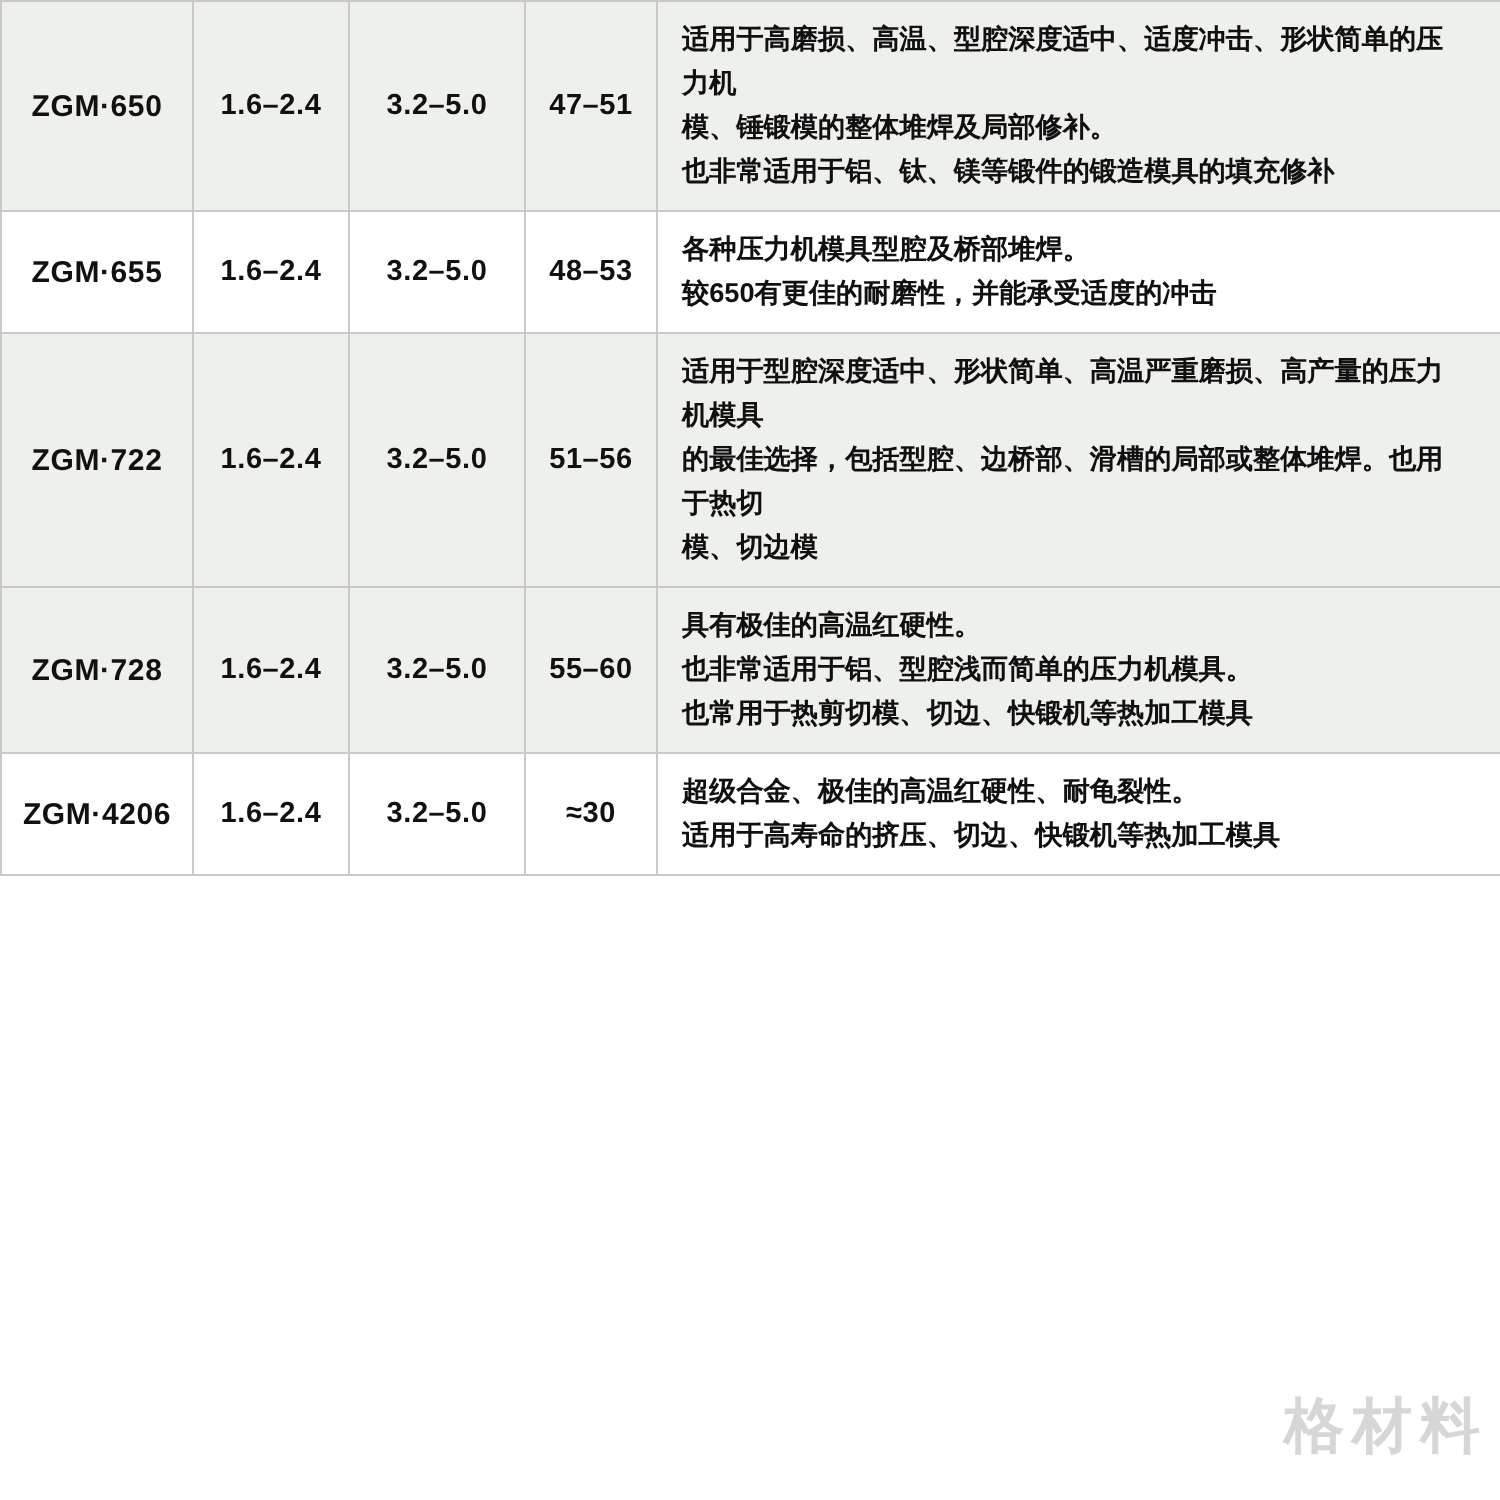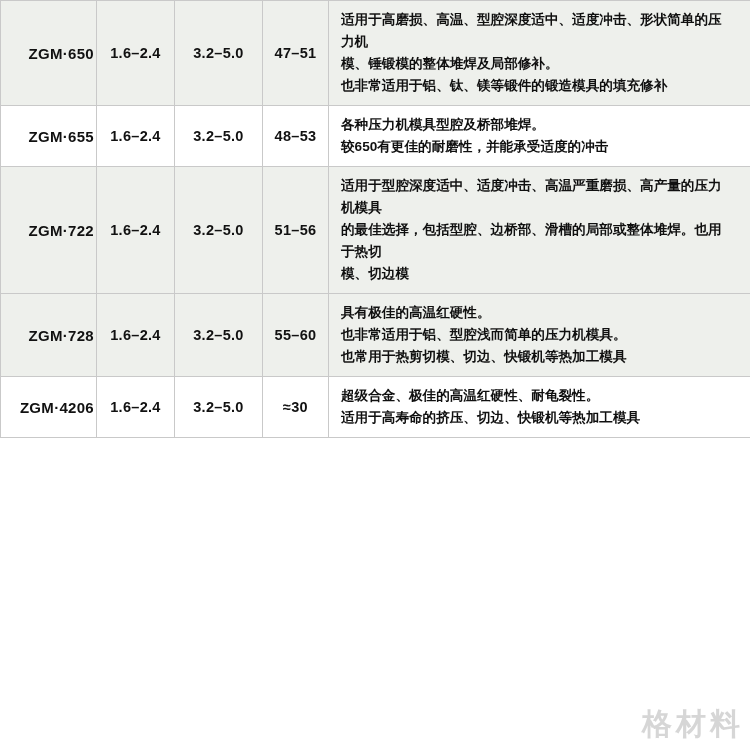--- a/index.html
+++ b/index.html
@@ -42,37 +42,36 @@
     text-align: center;
     font-size: 14.5px;
     font-weight: bold;
     color: #111111;
     letter-spacing: 0.3px;
     padding: 4px 2px;
     white-space: nowrap;
   }
   .cell-grade {
     font-size: 15px;
-    text-align: right;
   }
   .cell-desc {
     padding: 8px 22px 8px 12px;
     font-size: 13.6px;
     line-height: 1.62;
     color: #101010;
     font-weight: bold;
     text-align: left;
   }
   .cell-desc p {
     margin: 0;
   }
   .watermark {
     position: absolute;
     right: 6px;
-    bottom: 5px;
+    bottom: 16px;
     font-size: 30px;
     font-weight: bold;
     color: rgba(120,120,120,0.30);
     letter-spacing: 4px;
     pointer-events: none;
     font-family: "Liberation Sans", sans-serif;
     white-space: nowrap;
   }
 </style>
 </head>
@@ -108,21 +107,21 @@
             <p>各种压力机模具型腔及桥部堆焊。</p>
             <p>较650有更佳的耐磨性，并能承受适度的冲击</p>
           </td>
         </tr>
         <tr class="shaded">
           <td class="cell-center cell-grade">ZGM·722</td>
           <td class="cell-center">1.6–2.4</td>
           <td class="cell-center">3.2–5.0</td>
           <td class="cell-center">51–56</td>
           <td class="cell-desc">
-            <p>适用于型腔深度适中、适度冲击、高温严重磨损、高产量的压力机模具</p>
+            <p>适用于型腔深度适中、形状简单、高温严重磨损、高产量的压力机模具</p>
             <p>的最佳选择，包括型腔、边桥部、滑槽的局部或整体堆焊。也用于热切</p>
             <p>模、切边模</p>
           </td>
         </tr>
         <tr class="shaded">
           <td class="cell-center cell-grade">ZGM·728</td>
           <td class="cell-center">1.6–2.4</td>
           <td class="cell-center">3.2–5.0</td>
           <td class="cell-center">55–60</td>
           <td class="cell-desc">

